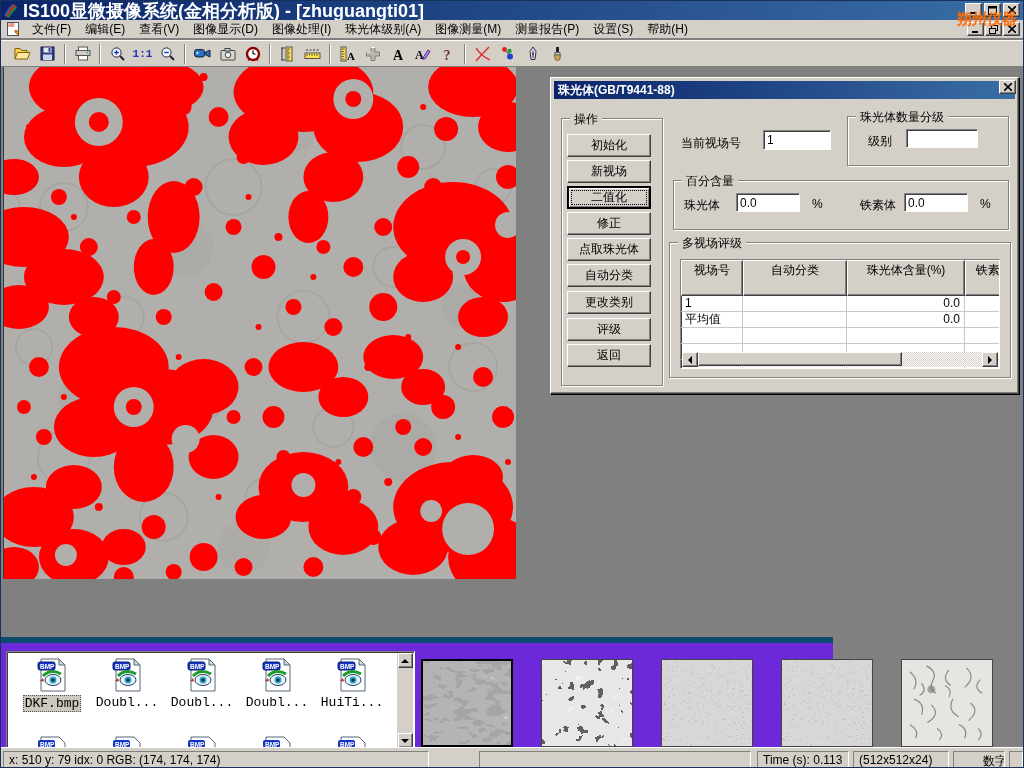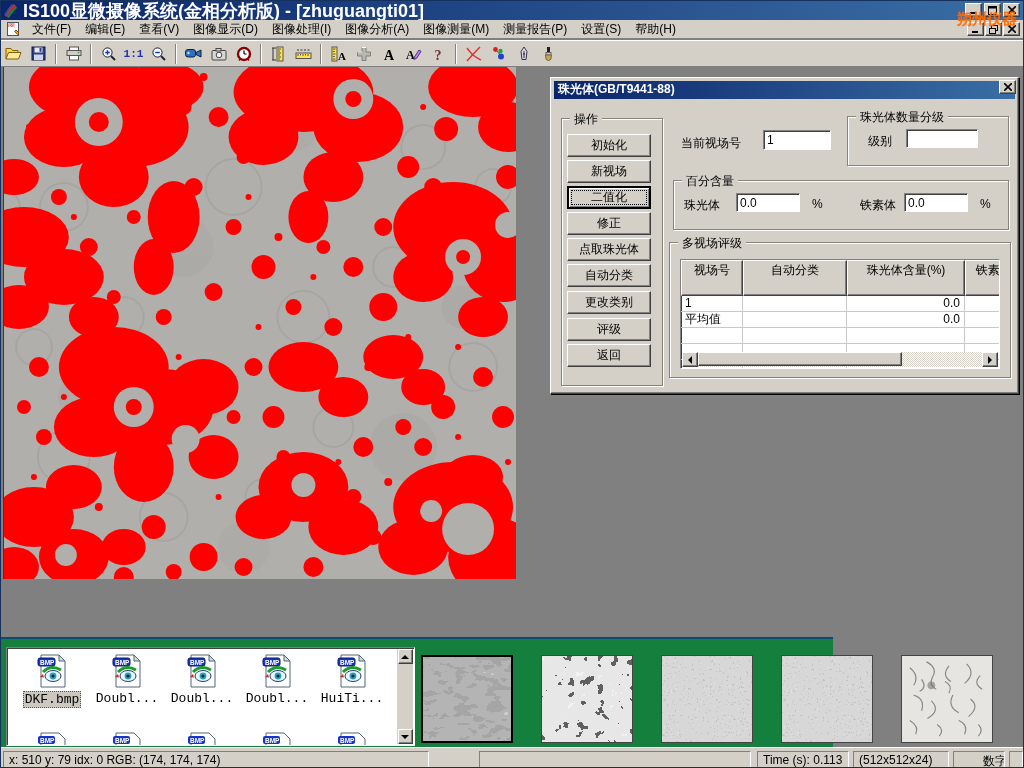--- a/index.html
+++ b/index.html
@@ -22,35 +22,35 @@
     display:flex; align-items:center; justify-content:center; }
   .watermark { position:absolute; right:6px; top:9px; color:#ff6a00; font-weight:bold;
     font-size:15px; z-index:99; opacity:.92; text-shadow:0 0 1px rgba(255,106,0,.5); pointer-events:none; }
   
   .menubar { position:absolute; left:0; top:19px; width:100%; height:19px; background:#d4d0c8;
     display:flex; align-items:center; border-bottom:1px solid #808080; }
   .menu-item { padding:2px 7px; white-space:nowrap; }
   .mdi-btns { position:absolute; right:3px; top:21px; display:flex; gap:1px; }
   
   .toolbar { position:absolute; left:0; top:39px; width:100%; height:27px; background:#d4d0c8;
-    display:flex; align-items:center; padding-left:0;
+    display:flex; align-items:center; padding-left:9px;
     border-top:1px solid #ffffff; border-bottom:1px solid #808080; }
   .tb-btn { width:25px; height:23px; display:flex; align-items:center; justify-content:center; }
   .tb-sep { width:2px; height:20px; margin:0 4px; border-left:1px solid #808080; border-right:1px solid #ffffff; }
   .one2one { color:#2030b0; font-weight:bold; font-size:11px; font-family:"Liberation Mono",monospace;}
   
   .workspace { position:absolute; left:0; top:66px; width:1024px; height:570px; background:#808080; }
   .micrograph { position:absolute; left:2px; top:0; width:513px; height:512px; border-left:1px solid #3a3a3a; }
   
   .dialog { position:absolute; left:549px; top:76px; width:469px; height:317px;
     background:#d4d0c8; border:1px solid; border-color:#ffffff #404040 #404040 #ffffff;
     box-shadow: inset -1px -1px 0 #808080, inset 1px 1px 0 #d4d0c8, 1px 1px 0 #000; z-index:5; }
   .dialog-title { position:absolute; left:3px; top:3px; right:3px; height:18px;
     background:linear-gradient(to right,#0a246a,#3a6ea5); color:#fff; font-weight:bold;
-    display:flex; padding-left:4px; }
+    display:flex; align-items:center; padding-left:4px; }
   .dialog-close { position:absolute; right:2px; top:2px; }
   .groupbox { position:absolute; border:1px solid #87837b; box-shadow:1px 1px 0 #ffffff, inset 1px 1px 0 #ffffff; }
   .groupbox-label { position:absolute; top:-8px; left:8px; background:#d4d0c8; padding:0 4px; white-space:nowrap;text-align:right; }
   .dlg-btn { position:absolute; left:16px; width:84px; height:23px; background:#d4d0c8;
     border:1px solid; border-color:#ffffff #404040 #404040 #ffffff;
     box-shadow: inset -1px -1px 0 #808080; text-align:center; line-height:21px;
     font-size:12px; white-space:nowrap; overflow:hidden; font-family:"Liberation Sans",sans-serif; }
   .dlg-btn.default { border:2px solid #000; box-shadow: inset 1px 1px 0 #ffffff, inset -1px -1px 0 #808080;
     outline:1px dotted #000; outline-offset:-5px; line-height:19px; }
   .field { position:absolute; background:#fff; border:1px solid; border-color:#808080 #ffffff #ffffff #808080;
@@ -72,22 +72,22 @@
   .hscroll { position:absolute; left:1px; right:1px; bottom:1px; height:15px; background:#d4d0c8; display:flex; }
   .scroll-btn { width:16px; height:15px; flex:none; display:flex; align-items:center; justify-content:center; }
   .scroll-track { flex:1; background:repeating-conic-gradient(#fff 0 25%, #d4d0c8 0 50%) 0 0/2px 2px; position:relative; }
   .scroll-thumb { position:absolute; left:0; top:0; bottom:0; width:72%; }
   .arrow { width:0; height:0; border:4px solid transparent; }
   .arrow.left  { border-right-color:#000; border-left-width:0; }
   .arrow.right { border-left-color:#000; border-right-width:0; }
   .arrow.up    { border-bottom-color:#000; border-top-width:0; }
   .arrow.down  { border-top-color:#000; border-bottom-width:0; }
   
-  .bottom-panel { position:absolute; left:0; top:636px; width:832px; height:110px; background:#15803d;
-    border-top:2px solid #0c4a6e; }
+  .bottom-panel { position:absolute; left:0; top:636px; width:832px; height:110px; background:#6d28d9;
+    border-top:6px solid #0c4a6e; }
   .file-list { position:absolute; left:5px; top:8px; width:409px; height:99px; background:#fff;
     border:1px solid; border-color:#808080 #ffffff #ffffff #808080; box-shadow: inset 1px 1px 0 #404040;
     overflow:hidden; }
   .file-item { position:absolute; width:70px; text-align:center; }
   .file-name { font-family:"Liberation Mono",monospace; font-size:13px; white-space:nowrap; display:inline-block; padding:0 1px;}
   .file-name.selected { background:#ccc8c0; border:1px dotted #555; }
   .vscroll { position:absolute; right:1px; top:1px; bottom:1px; width:16px; background:#d4d0c8;
     display:flex; flex-direction:column; justify-content:space-between; align-items:center; }
   .thumb { position:absolute; top:16px; width:92px; height:88px; border:1px solid #444; }
   .thumb.selected { border:2px solid #000; }
@@ -165,21 +165,21 @@
     <rect x="2.5" y="1.5" width="11" height="13" fill="#fff" stroke="#456"></rect>
     <rect x="3.5" y="2.5" width="6" height="3.5" fill="#d43"></rect>
     <text x="4" y="5.6" font-size="3.4" fill="#fff" font-family="Liberation Sans,sans-serif" font-weight="bold">DOC</text>
     <path d="M11 9 l3 3 -1.4 1.4 -3-3 z" fill="#fa0" stroke="#840"></path>
   </svg>
   <span class="menu-item">文件(F)</span>
   <span class="menu-item">编辑(E)</span>
   <span class="menu-item">查看(V)</span>
   <span class="menu-item">图像显示(D)</span>
   <span class="menu-item">图像处理(I)</span>
-  <span class="menu-item">图像分析(A)</span>
+  <span class="menu-item">珠光体级别(A)</span>
   <span class="menu-item">图像测量(M)</span>
   <span class="menu-item">测量报告(P)</span>
   <span class="menu-item">设置(S)</span>
   <span class="menu-item">帮助(H)</span>
 </div>
 <div class="mdi-btns">
   <div class="win-btn">
       <svg width="8" height="8">
         <rect x="0" y="6" width="6" height="2" fill="#000"></rect>
       </svg>

